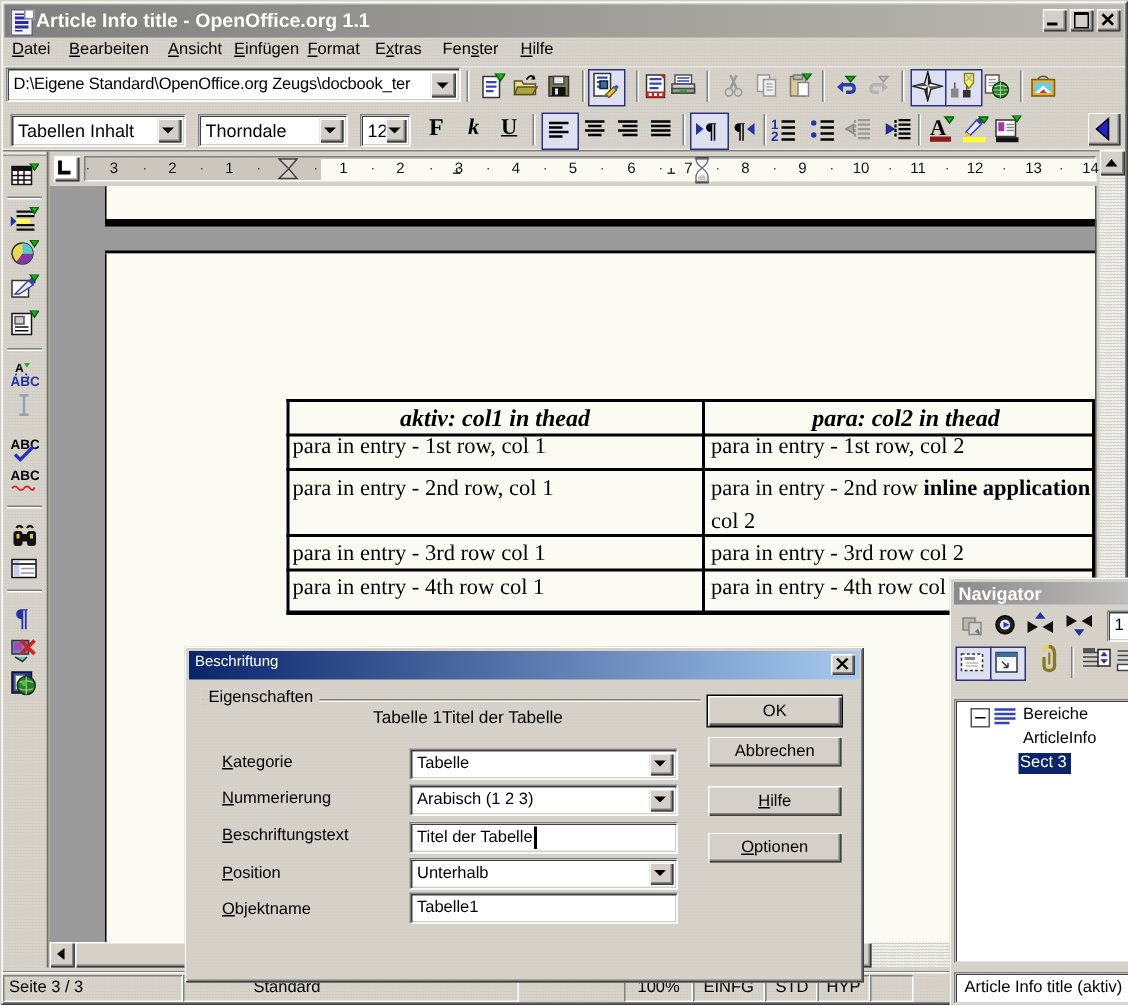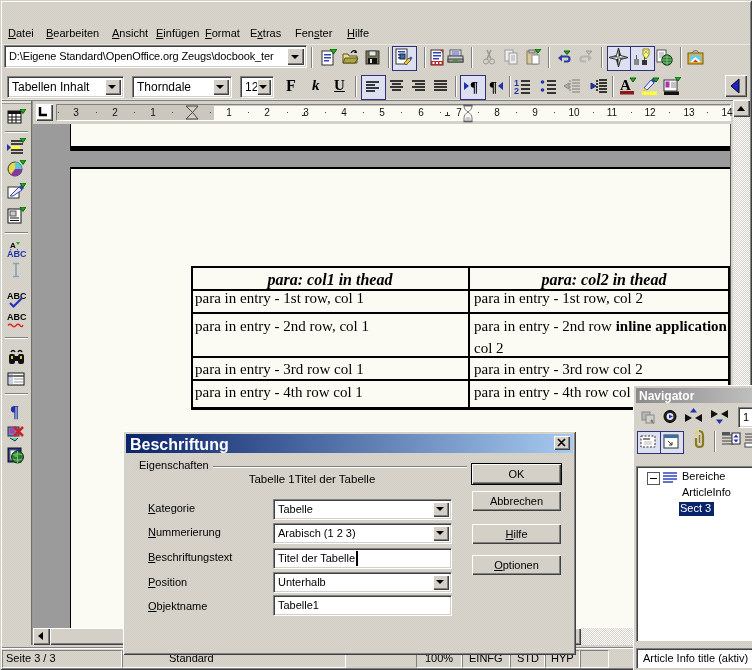--- a/index.html
+++ b/index.html
@@ -12,20 +12,44 @@
 .hsep{height:1px;background:#808080;box-shadow:0 1px 0 #ffffff;}
 .txt{white-space:pre;line-height:1;}
 u{text-decoration:underline;text-underline-offset:1px;}
 .cmbbtn{position:absolute;background:#d4d0c8;box-shadow:inset 1px 1px 0 #ffffff, inset -1px -1px 0 #404040, inset -2px -2px 0 #808080;}
 .arrow-down{position:absolute;width:0;height:0;border:4px solid transparent;border-top:4px solid #000;}
 svg{display:block;}
 </style></head>
 <body>
 <div id="win">
 
+<div class="abs" id="titlebar" style="left:3px;top:3px;width:746px;height:22px;background:linear-gradient(90deg,#7f7f7f,#bbb9b1);">
+
+  <div class="abs" style="left:4px;top:3px;width:13px;height:16px;background:#f4f4f4;border:1px solid #667;">
+    <div class="abs" style="left:2px;top:2px;width:7px;height:1px;background:#2a2ab0;"></div>
+    <div class="abs" style="left:2px;top:4px;width:9px;height:2px;background:#2a2ab0;"></div>
+    <div class="abs" style="left:2px;top:7px;width:9px;height:2px;background:#2a2ab0;"></div>
+    <div class="abs" style="left:2px;top:10px;width:9px;height:2px;background:#2a2ab0;"></div>
+    <div class="abs" style="left:2px;top:13px;width:5px;height:1px;background:#2a2ab0;"></div>
+    <div class="abs" style="left:8px;top:-1px;width:5px;height:5px;background:#fff;border:1px solid #888;"></div>
+  </div>
+  <div class="abs txt" style="left:21px;top:4px;font-size:13px;font-weight:bold;color:#ffffff;">Article Info title - OpenOffice.org 1.1</div>
+
+  <div class="abs btn" style="left:692px;top:3px;width:16px;height:15px;">
+    <div class="abs" style="left:3px;top:9px;width:7px;height:2px;background:#000;"></div>
+  </div>
+  <div class="abs btn" style="left:710px;top:3px;width:16px;height:15px;">
+    <div class="abs" style="left:3px;top:2px;width:8px;height:8px;border:1px solid #000;border-top-width:2px;"></div>
+  </div>
+  <div class="abs btn" style="left:728px;top:3px;width:16px;height:15px;">
+        <svg width="16" height="15">
+          <path d="M4 3.5 L11 10.5 M11 3.5 L4 10.5" stroke="#000" stroke-width="1.7"></path>
+        </svg>
+      </div>
+</div>
 
 <div class="abs" id="menubar" style="left:2px;top:24px;width:748px;height:19px;font-size:11px;color:#000;">
   <div class="abs txt" style="left:6px;top:4px;"><u>D</u>atei</div>
   <div class="abs txt" style="left:44px;top:4px;"><u>B</u>earbeiten</div>
   <div class="abs txt" style="left:110px;top:4px;"><u>A</u>nsicht</div>
   <div class="abs txt" style="left:154px;top:4px;"><u>E</u>infügen</div>
   <div class="abs txt" style="left:203px;top:4px;"><u>F</u>ormat</div>
   <div class="abs txt" style="left:248px;top:4px;">E<u>x</u>tras</div>
   <div class="abs txt" style="left:293px;top:4px;">Fen<u>s</u>ter</div>
   <div class="abs txt" style="left:345px;top:4px;"><u>H</u>ilfe</div>
@@ -511,21 +535,21 @@
   <div id="table" style="font-family:'Liberation Serif',serif;font-size:15px;color:#000;">
     <div class="abs" style="left:158px;top:142px;width:539px;height:2px;background:#000;"></div>
     <div class="abs" style="left:158px;top:165px;width:539px;height:2px;background:#000;"></div>
     <div class="abs" style="left:158px;top:188px;width:539px;height:2px;background:#000;"></div>
     <div class="abs" style="left:158px;top:232px;width:539px;height:2px;background:#000;"></div>
     <div class="abs" style="left:158px;top:255px;width:539px;height:2px;background:#000;"></div>
     <div class="abs" style="left:158px;top:283px;width:539px;height:3px;background:#000;"></div>
     <div class="abs" style="left:158px;top:142px;width:2px;height:144px;background:#000;"></div>
     <div class="abs" style="left:435px;top:142px;width:2px;height:144px;background:#000;"></div>
     <div class="abs" style="left:695px;top:142px;width:2px;height:144px;background:#000;"></div>
-    <div class="abs txt" style="left:297px;top:148px;transform:translateX(-50%);font-weight:bold;font-style:italic;font-size:16px;">para: col1 in thead</div>
+    <div class="abs txt" style="left:297px;top:148px;transform:translateX(-50%);font-weight:bold;font-style:italic;font-size:16px;">aktiv: col1 in thead</div>
     <div class="abs txt" style="left:571px;top:148px;transform:translateX(-50%);font-weight:bold;font-style:italic;font-size:16px;">para: col2 in thead</div>
     <div class="abs txt" style="left:162px;top:167px;">para in entry - 1st row, col 1</div>
     <div class="abs txt" style="left:441px;top:167px;">para in entry - 1st row, col 2</div>
     <div class="abs txt" style="left:162px;top:195px;">para in entry - 2nd row, col 1</div>
     <div class="abs txt" style="left:441px;top:195px;">para in entry - 2nd row <b>inline application</b></div>
     <div class="abs txt" style="left:441px;top:217px;">col 2</div>
     <div class="abs txt" style="left:162px;top:238px;text-align:right;">para in entry - 3rd row col 1</div>
     <div class="abs txt" style="left:441px;top:238px;">para in entry - 3rd row col 2</div>
     <div class="abs txt" style="left:162px;top:261px;">para in entry - 4th row col 1</div>
     <div class="abs txt" style="left:441px;top:261px;">para in entry - 4th row col 2</div>
@@ -675,21 +699,21 @@
     <div class="abs txt" style="left:42px;top:35px;background:#0a246a;color:#fff;padding:1px 3px 2px 1px;">Sect 3</div>
   </div>
 
   <div class="abs" style="left:3px;top:263px;width:141px;height:19px;background:#fff;border:1px solid;border-color:#808080 #d4d0c8 #d4d0c8 #808080;box-shadow:inset 1px 1px 0 #404040;">
     <div class="abs txt" style="left:6px;top:4px;">Article Info title (aktiv)</div>
   </div>
 </div>
 
 <div class="abs" id="dialog" style="left:123px;top:431px;width:453px;height:224px;background:repeating-conic-gradient(#d7d4cc 0% 25%, #d3cfc7 0% 50%) 0 0/2px 2px;box-shadow:inset 1px 1px 0 #ffffff, inset -1px -1px 0 #404040, inset 2px 2px 0 #d4d0c8, inset -2px -2px 0 #808080;font-size:11px;color:#000;">
   <div class="abs" style="left:3px;top:3px;width:447px;height:19px;background:linear-gradient(90deg,#0a246a,#a6caf0);">
-    <div class="abs txt" style="left:4px;top:3px;font-weight:bold;font-size:16px;color:#fff;">Beschriftung</div>
+    <div class="abs txt" style="left:4px;top:3px;font-weight:normal;font-size:10px;color:#fff;">Beschriftung</div>
     <div class="abs btn" style="right:3px;top:2px;width:16px;height:14px;">
           <svg width="16" height="14">
             <path d="M4 3 L11 10 M11 3 L4 10" stroke="#000" stroke-width="1.6"></path>
           </svg>
         </div>
   </div>
   <div class="abs" style="left:12px;top:35px;width:332px;height:1px;background:#808080;box-shadow:0 1px 0 #fff;"></div>
   <div class="abs txt" style="left:12px;top:29px;background:#d4d0c8;padding:0 4px;">Eigenschaften</div>
   <div class="abs txt" style="left:189px;top:43px;transform:translateX(-50%);font-size:11.5px;">Tabelle 1Titel der Tabelle</div>
 

